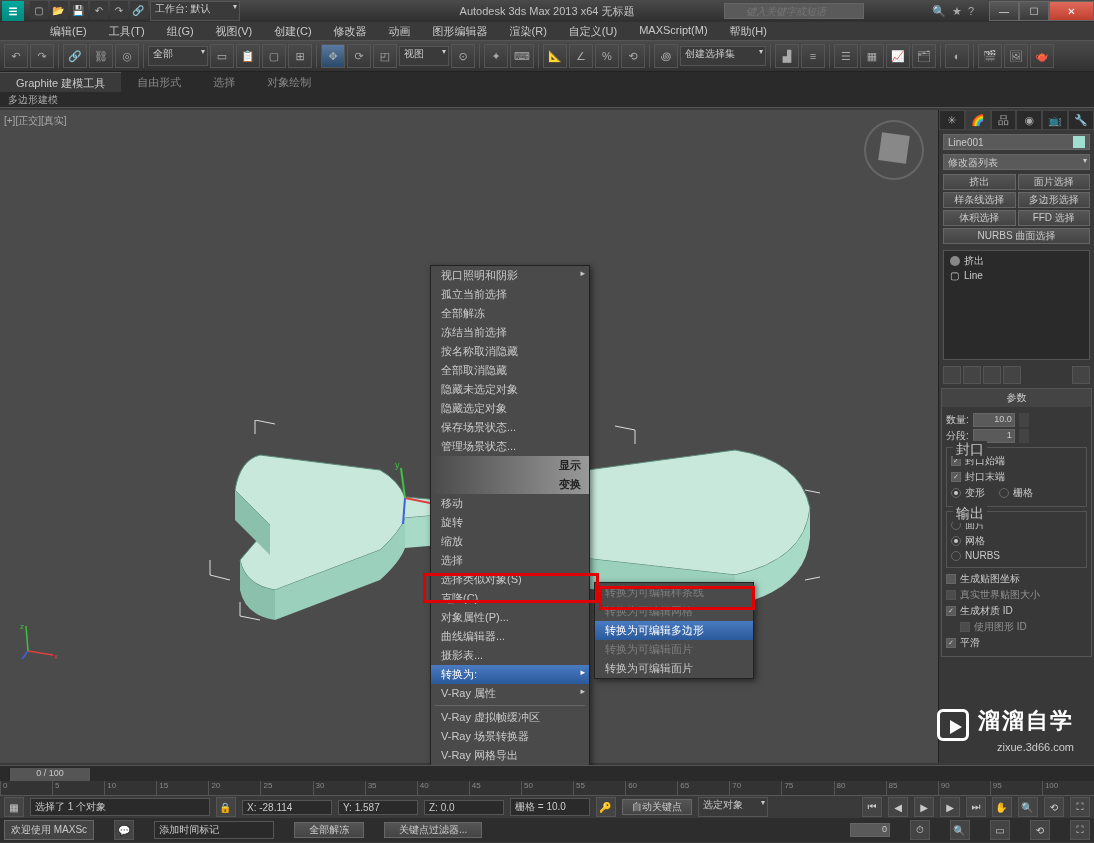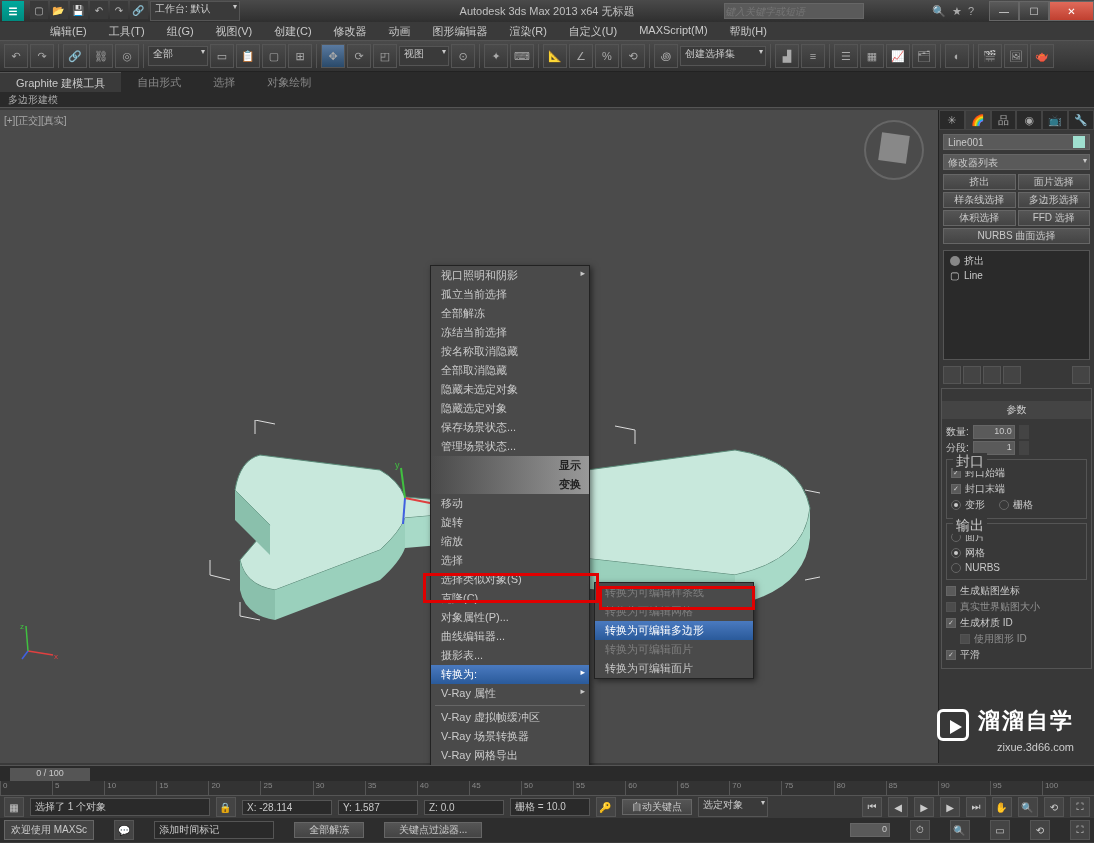--- a/index.html
+++ b/index.html
@@ -4,21 +4,21 @@
 <style>
 * { margin: 0; padding: 0; box-sizing: border-box; font-family: "Microsoft YaHei", Arial, sans-serif; }
 body { background: #3a3a3a; color: #cacaca; font-size: 11px; overflow: hidden; width: 1094px; height: 843px; position: relative; }
 
 
 .titlebar { height: 22px; background: linear-gradient(#4a4a4a,#2f2f2f); display: flex; align-items: center; position: relative; }
 .app-icon { width: 22px; height: 20px; background: linear-gradient(#00a99d,#008a7f); margin: 1px 2px; display: flex; align-items: center; justify-content: center; color: #fff; font-size: 10px; font-weight: bold; }
 .qat { display: flex; gap: 2px; margin-left: 4px; }
 .qat-btn { width: 18px; height: 18px; background: #3a3a3a; display: flex; align-items: center; justify-content: center; font-size: 10px; color: #bbb; }
 .title-center { position: absolute; left: 50%; transform: translateX(-50%); color: #c0c0c0; font-size: 11px; }
-.search-box { position: absolute; right: 230px; width: 140px; height: 16px; background: #5a5a5a; border: 1px solid #666; font-size: 10px; padding: 0 0; color: #eee; font-style: italic; }
+.search-box { position: absolute; right: 230px; width: 140px; height: 16px; background: #5a5a5a; border: 1px solid #666; font-size: 10px; padding: 0 21px; color: #eee; font-style: italic; }
 .win-controls { position: absolute; right: 0; display: flex; }
 .win-btn { width: 30px; height: 20px; background: linear-gradient(#5a5a5a,#3a3a3a); border: 1px solid #666; display: flex; align-items: center; justify-content: center; color: #ddd; font-size: 10px; }
 .win-btn.close { background: linear-gradient(#e06a5a,#c04030); width: 45px; color: #fff; }
 .title-right-icons { position: absolute; right: 120px; display: flex; gap: 6px; }
 .title-right-icons span { font-size: 11px; color: #aaa; }
 
 
 .menubar { height: 18px; background: #3a3a3a; display: flex; padding-left: 40px; gap: 2px; }
 .menu-item { padding: 2px 10px; font-size: 11px; color: #cacaca; cursor: pointer; }
 
@@ -57,21 +57,21 @@
 .rp-buttons { display: grid; grid-template-columns: 1fr 1fr; gap: 2px; padding: 0 4px; }
 .rp-btn { height: 16px; background: linear-gradient(#555,#444); border: 1px solid #666; font-size: 10px; display: flex; align-items: center; justify-content: center; color: #cacaca; }
 .rp-btn.wide { grid-column: span 2; }
 .rp-stack { margin: 6px 4px; height: 110px; background: #2a2a2a; border: 1px solid #555; font-size: 10px; padding: 2px; }
 .rp-stack-item { padding: 1px 4px; display: flex; align-items: center; gap: 4px; }
 .rp-stack-bulb { width: 10px; height: 10px; background: #888; border-radius: 50%; }
 .rp-stack-toolbar { margin: 2px 4px; display: flex; gap: 2px; }
 .rp-stack-tb { width: 18px; height: 18px; background: #444; border: 1px solid #555; }
 
 .rp-rollout { margin: 4px 2px; border: 1px solid #555; }
-.rp-rollout-hdr { background: #444; padding: 2px 4px; font-size: 10px; text-align: center; margin-top: 12px; }
+.rp-rollout-hdr { background: #444; padding: 2px 4px; font-size: 10px; text-align: center; }
 .rp-rollout-body { padding: 4px; font-size: 10px; }
 .rp-row { display: flex; align-items: center; gap: 4px; margin: 2px 0; }
 .rp-label { flex: 0 0 auto; }
 .rp-spinner { width: 42px; height: 14px; background: #5a5a5a; border: 1px solid #666; font-size: 9px; padding: 0 2px; text-align: right; }
 .rp-spin-btns { width: 10px; height: 14px; background: #444; }
 .rp-checkbox { width: 10px; height: 10px; background: #5a5a5a; border: 1px solid #666; display: inline-flex; align-items: center; justify-content: center; font-size: 7px; }
 .rp-radio { width: 10px; height: 10px; border: 1px solid #666; border-radius: 50%; display: inline-flex; align-items: center; justify-content: center; }
 .rp-radio.checked::after { content: ""; width: 4px; height: 4px; background: #cacaca; border-radius: 50%; }
 .rp-group { border: 1px solid #555; margin: 4px 0; padding: 4px; position: relative; }
 .rp-group-label { position: absolute; top: -7px; left: 6px; background: #383838; padding: 0 3px; font-size: 14px; }

